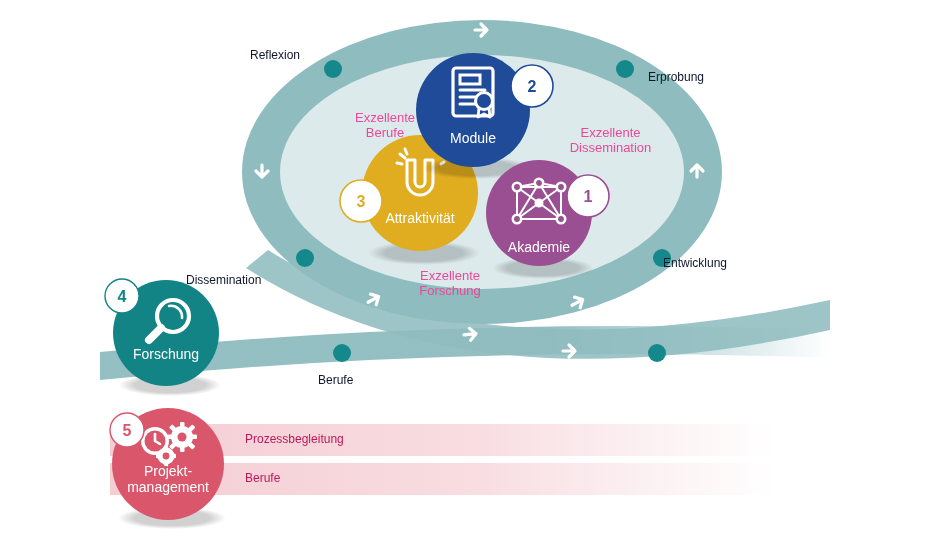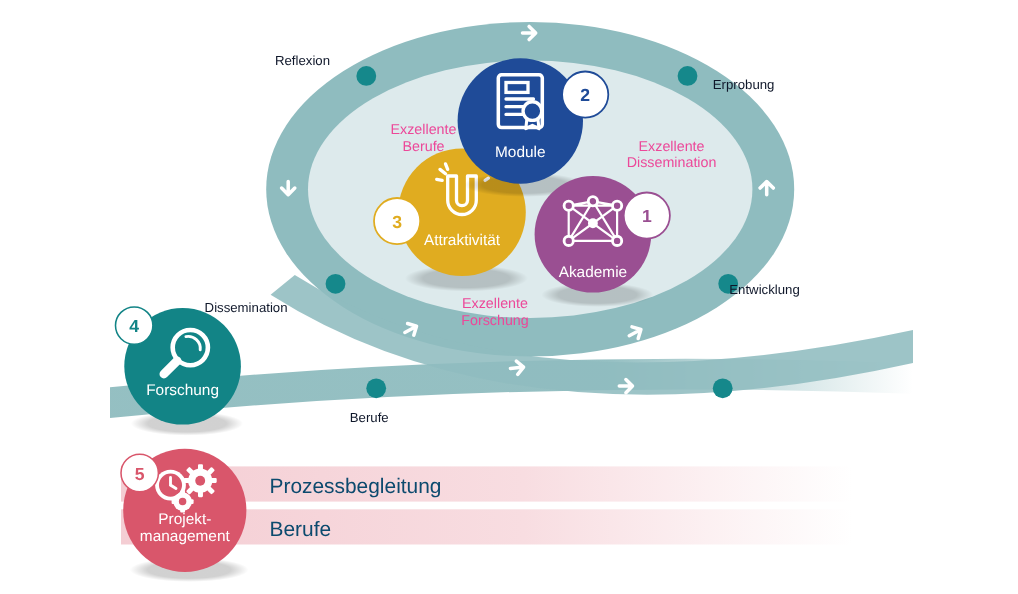--- a/index.html
+++ b/index.html
@@ -8,21 +8,21 @@
   #stage{position:relative;width:925px;height:540px;background:#fff;}
   svg.layer{position:absolute;left:0;top:0;width:925px;height:540px;}
   .lbl{position:absolute;white-space:nowrap;}
   .teal-label{color:#0f172a;font-size:12px;}
   .ex-label{position:absolute;text-align:center;color:#ec4899;font-size:13px;line-height:1.18;}
   .ex-label b{font-weight:400;}
   .node-label{fill:#ffffff;font-size:14px;text-anchor:middle;
               font-family:"Liberation Sans","DejaVu Sans",sans-serif;}
   .badge-num{font-size:16px;font-weight:700;text-anchor:middle;
              font-family:"Liberation Sans","DejaVu Sans",sans-serif;}
-  .bar-text{position:absolute;color:#0c4a6e;font-size:19px;white-space:nowrap;}
+  .bar-text{position:absolute;color:#be185d;font-size:12px;white-space:nowrap;}
 </style>
 </head>
 <body>
 
 <div id="stage">
 
   <svg class="layer" viewBox="0 0 925 540">
     <defs>
       <linearGradient id="bandFade" x1="0" y1="0" x2="1" y2="0">
         <stop offset="0%" stop-color="#8FBCBF" stop-opacity="1"></stop>

